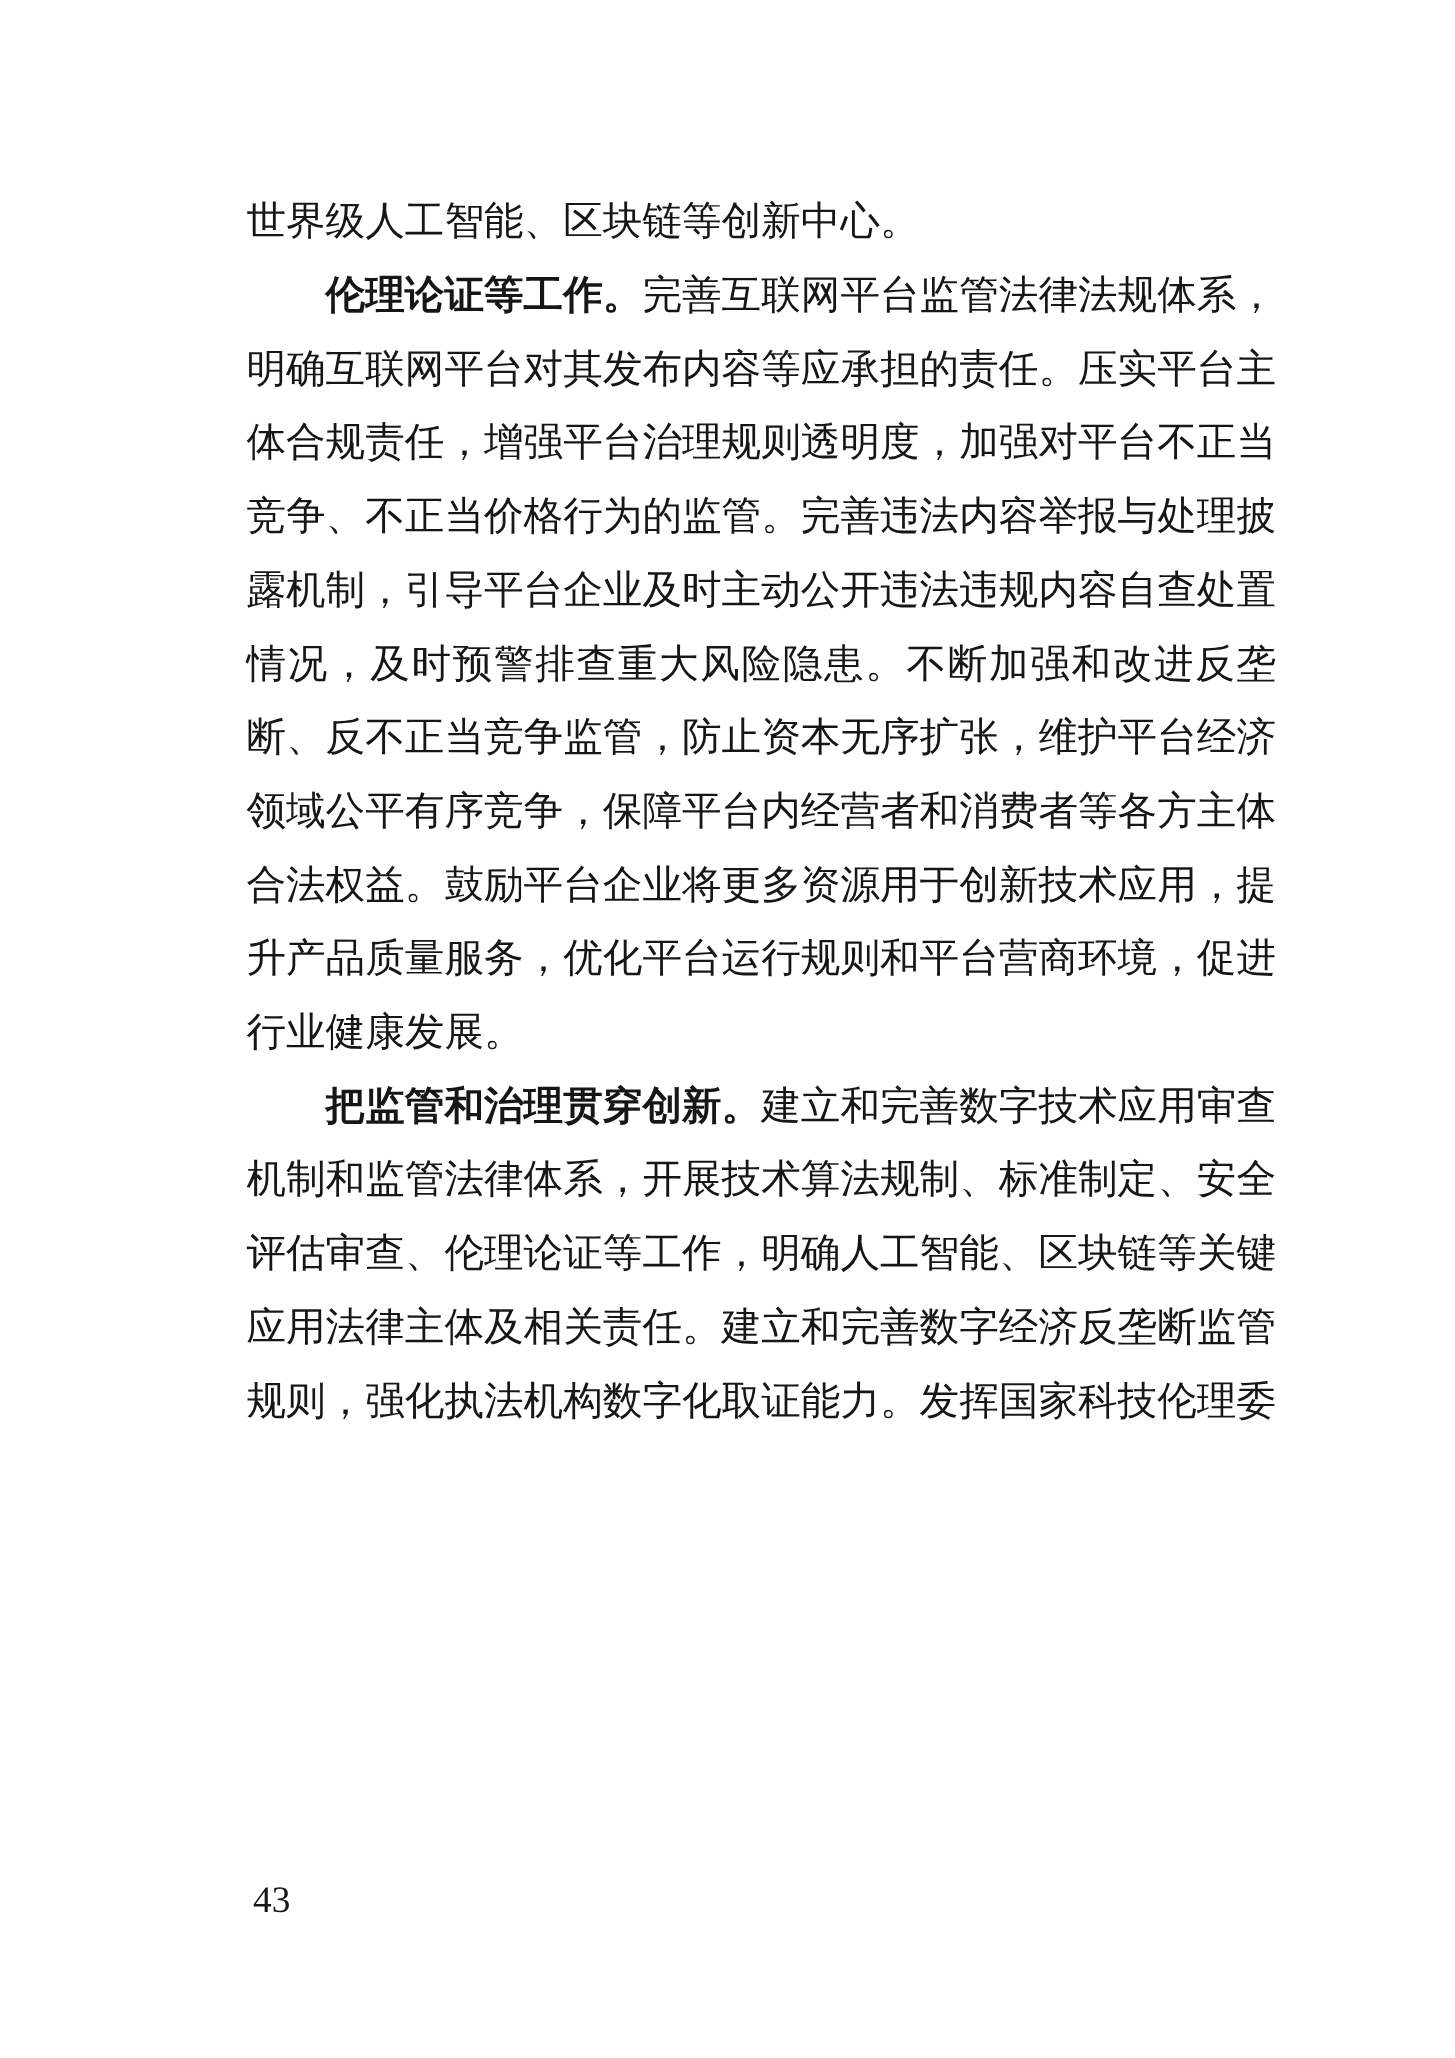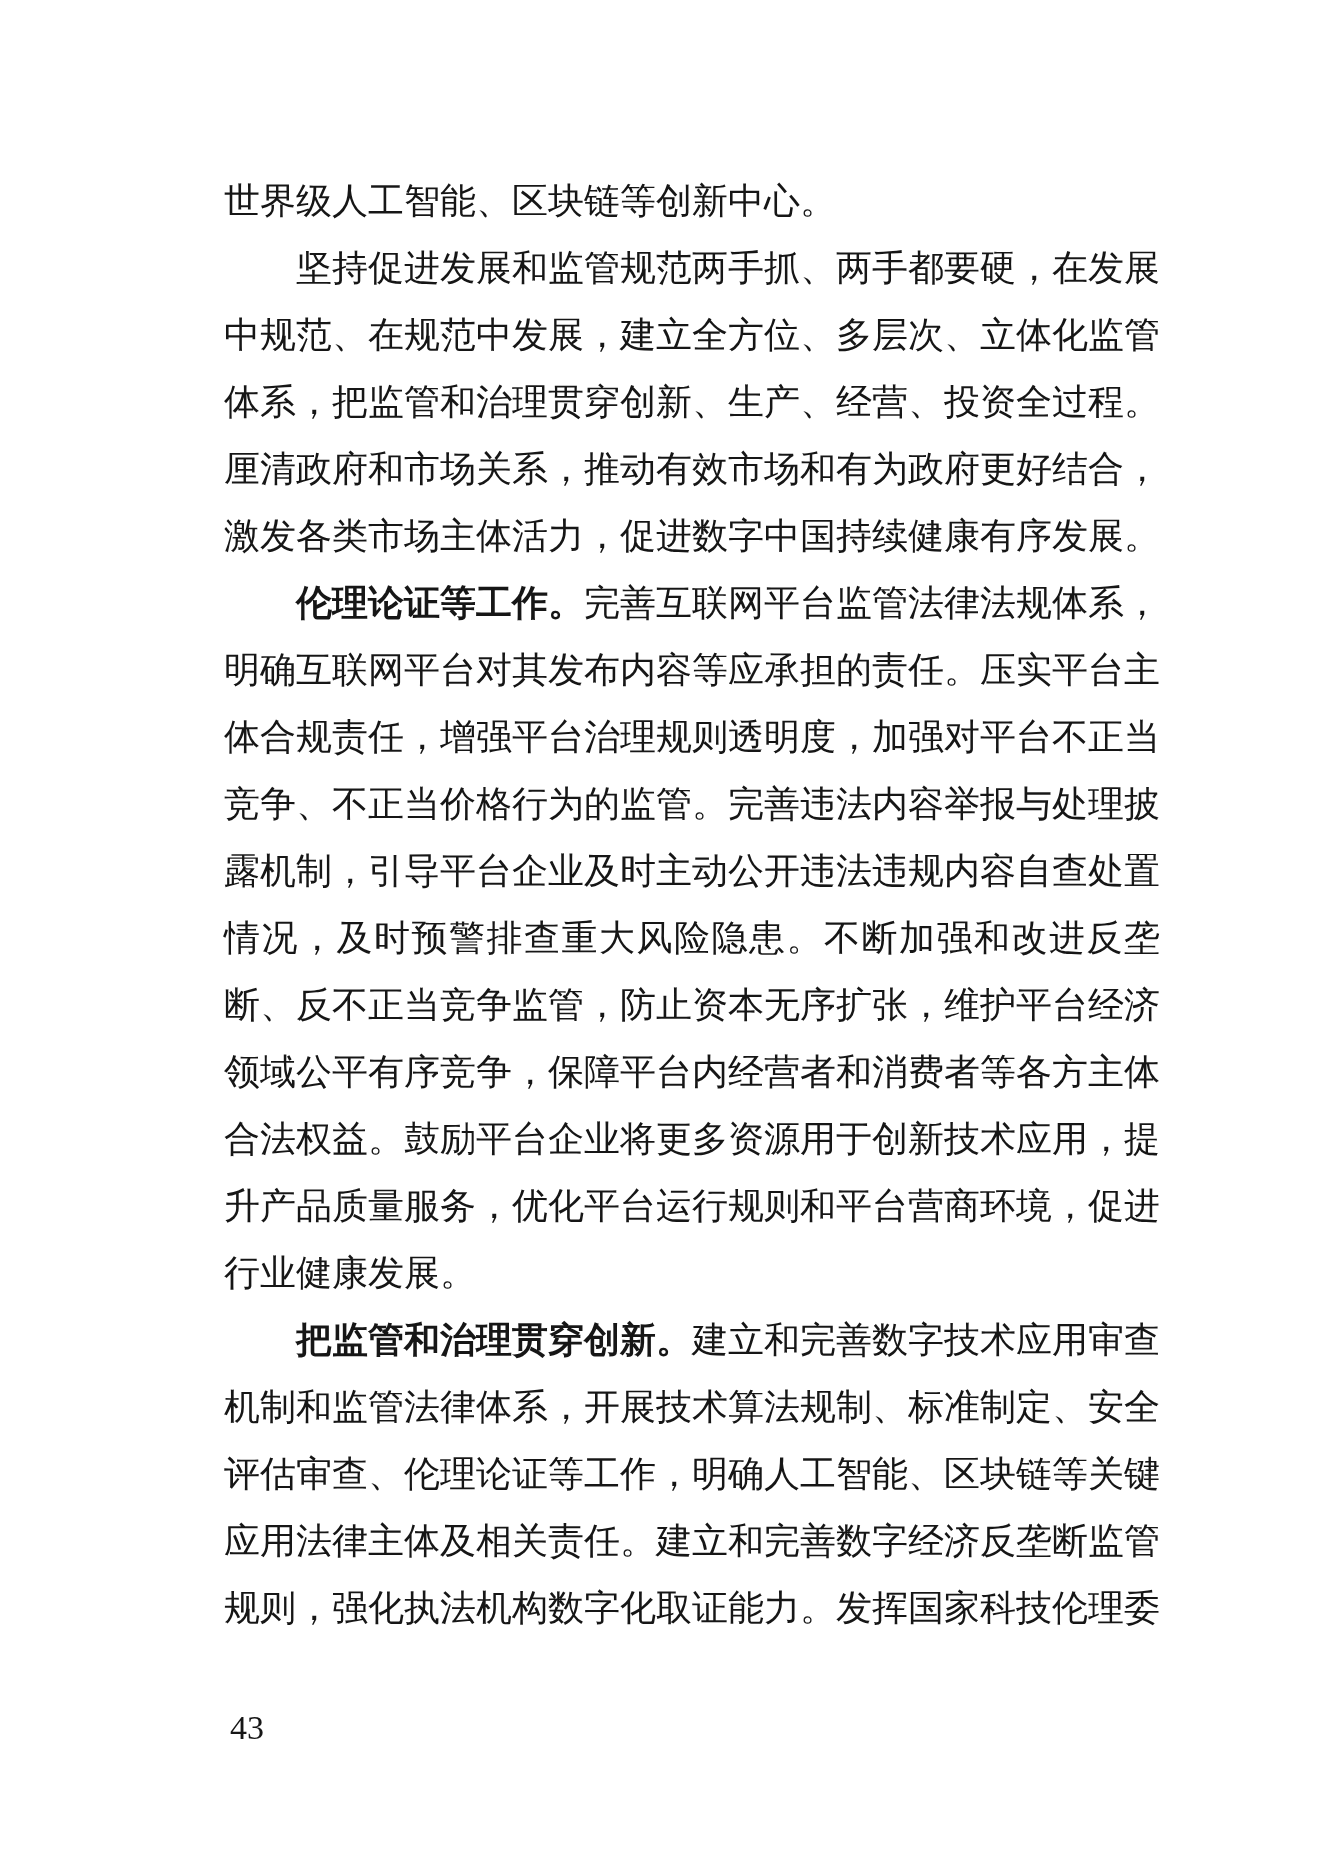--- a/index.html
+++ b/index.html
@@ -55,21 +55,20 @@
   }
 </style>
 </head>
 <body>
 
 <div class="page">
 
   <p class="para-cont">世界级人工智能、区块链等创新中心。</p>
 
 
-  <p class="para-indent">坚持促进发展和监管规范两手抓、两手都要硬，在发展中规范、在规范中发展，建立全方位、多层次、立体化监管体系，把监管和治理贯穿创新、生产、经营、投资全过程。厘清政府和市场关系，推动有效市场和有为政府更好结合，激发各类市场主体活力，促进数字中国持续健康有序发展。</p>
 
   <p class="para-indent"><span class="para-lead">伦理论证等工作。</span><span>完善互联网平台监管法律法规体系，明确互联网平台对其发布内容等应承担的责任。压实平台主体合规责任，增强平台治理规则透明度，加强对平台不正当竞争、不正当价格行为的监管。完善违法内容举报与处理披露机制，引导平台企业及时主动公开违法违规内容自查处置情况，及时预警排查重大风险隐患。不断加强和改进反垄断、反不正当竞争监管，防止资本无序扩张，维护平台经济领域公平有序竞争，保障平台内经营者和消费者等各方主体合法权益。鼓励平台企业将更多资源用于创新技术应用，提升产品质量服务，优化平台运行规则和平台营商环境，促进行业健康发展。</span></p>
 
   <p class="para-indent"><span class="para-lead">把监管和治理贯穿创新。</span><span>建立和完善数字技术应用审查机制和监管法律体系，开展技术算法规制、标准制定、安全评估审查、伦理论证等工作，明确人工智能、区块链等关键应用法律主体及相关责任。建立和完善数字经济反垄断监管规则，强化执法机构数字化取证能力。发挥国家科技伦理委</span></p>
 
 </div>
 
 <div class="page-number">43</div>
 
 </body></html>

